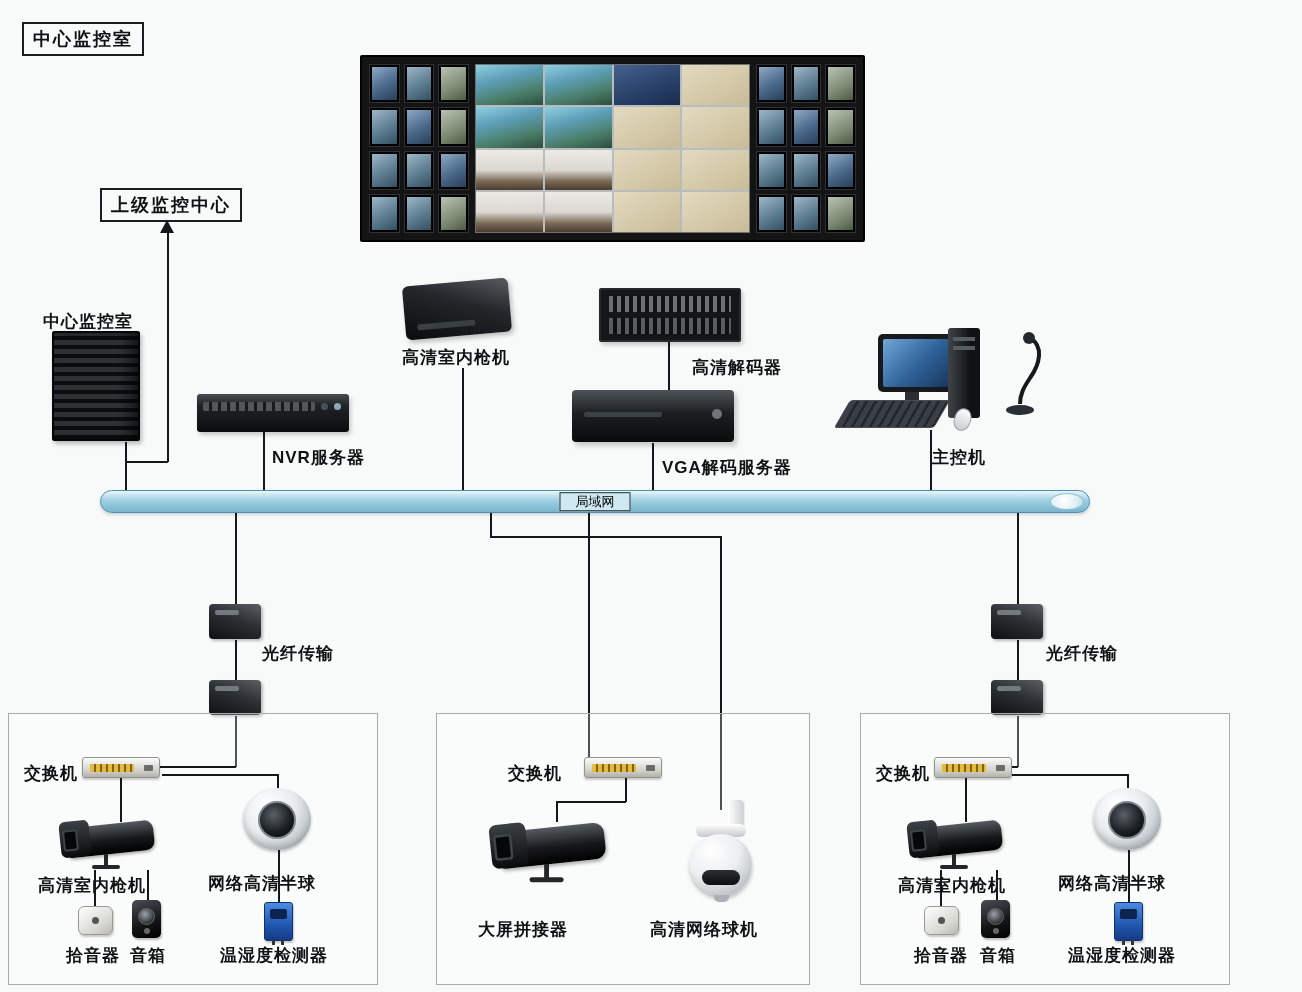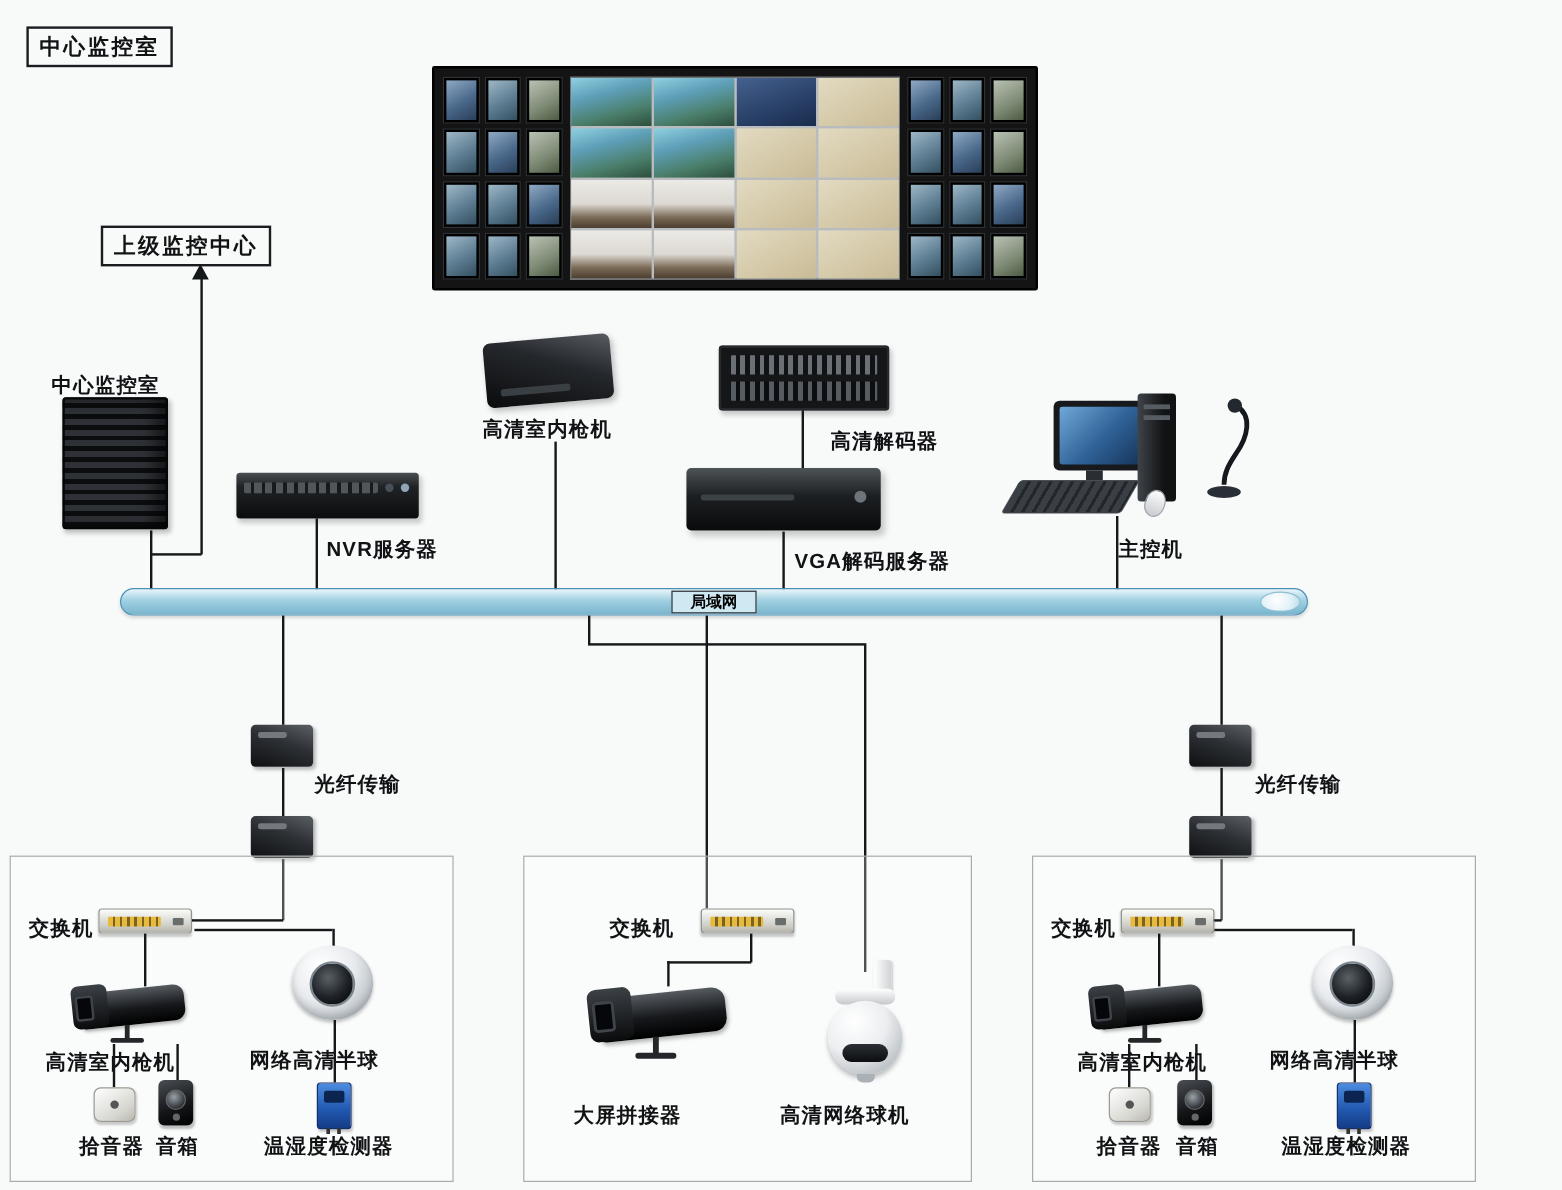--- a/index.html
+++ b/index.html
@@ -49,21 +49,21 @@
   .m-neck{position:absolute;width:14px;height:9px;background:#2a2e33}
   .m-base{position:absolute;width:44px;height:7px;background:#2a2e33;border-radius:3px}
   .tower{position:absolute;width:32px;height:90px;border-radius:3px;background:linear-gradient(90deg,#3f4449 0%,#101214 70%)}
   .tower::before{content:"";position:absolute;left:5px;top:9px;right:5px;height:4px;background:#565c62;box-shadow:0 9px 0 #565c62}
   .keyboard{position:absolute;width:98px;height:26px;background:#23262a;transform:skewX(-30deg);border-radius:3px;border:1px solid #4a4f55;background-image:repeating-linear-gradient(90deg,#3a3f45 0 6px,#23262a 6px 9px)}
   .mouse{position:absolute;width:15px;height:21px;border-radius:50%/45%;background:linear-gradient(#fdfdfd,#c9ccd0);transform:rotate(18deg);border:1px solid #9aa0a6}
 
   
   .bus{position:absolute;height:23px;border-radius:12px;background:linear-gradient(180deg,#eaf6fa 0%,#9fd0e2 45%,#7ab5cc 100%);border:1.5px solid #4a8fb5;box-shadow:0 2px 3px rgba(0,0,0,.15);box-sizing:border-box}
   .bus .cap{position:absolute;right:5px;top:2px;width:32px;height:15px;border-radius:50%;background:radial-gradient(circle at 40% 40%,#ffffff 0%,#dff0f6 60%,#b5d8e6 100%);border:1px solid #8fc0d4}
-  .bus .tag{position:absolute;left:50%;top:50%;transform:translate(-50%,-50%);background:#cfe9f3;border:1px solid #2a2f33;font-size:13px;line-height:1.2;padding:1px 15px;font-weight:700;white-space:nowrap}
+  .bus .tag{position:absolute;left:50%;top:50%;transform:translate(-50%,-50%);background:#cfe9f3;border:1px solid #2a2f33;font-size:13px;line-height:1.2;padding:1px 15px;font-weight:400;white-space:nowrap}
 
   
   .fiber{position:absolute;width:52px;height:35px;border-radius:4px;background:linear-gradient(200deg,#5b6065 0%,#2c2f33 45%,#0e1012 100%);box-shadow:2px 2px 3px rgba(0,0,0,.25)}
   .fiber::before{content:"";position:absolute;left:6px;top:6px;width:24px;height:5px;background:#73797e;border-radius:2px}
   .zone{position:absolute;border:1px solid #a5adad;background:rgba(255,255,255,.25);box-sizing:border-box}
   .sw{position:absolute;width:78px;height:21px;border-radius:3px;background:linear-gradient(180deg,#fbfbf9 0%,#cfcfc8 70%,#b2b2aa 100%);border:1px solid #8f948f;box-shadow:0 2px 2px rgba(0,0,0,.2);box-sizing:border-box}
   .sw::before{content:"";position:absolute;left:7px;top:6px;width:44px;height:8px;background:repeating-linear-gradient(90deg,#e7b93c 0 4px,#7a6420 4px 6px);border-radius:1px}
   .sw::after{content:"";position:absolute;right:6px;top:7px;width:9px;height:6px;background:#6a6e6a;border-radius:1px}
   .dome{position:absolute;width:68px;height:62px}
   .dome .cap{width:68px;height:62px;border-radius:50%;background:radial-gradient(circle at 35% 28%,#ffffff 0%,#e8ebee 45%,#b9c0c6 78%,#98a0a6 100%);box-shadow:0 2px 3px rgba(0,0,0,.25),inset 0 -4px 6px rgba(0,0,0,.15)}
@@ -89,21 +89,21 @@
   .sensor{position:absolute;width:27px;height:37px;border-radius:3px;background:linear-gradient(180deg,#4c8ce0 0%,#2157ae 60%,#143c86 100%);border:1px solid #12306e;box-shadow:1px 2px 2px rgba(0,0,0,.2)}
   .sensor::before{content:"";position:absolute;left:5px;top:6px;right:5px;height:10px;background:#0c2450;border-radius:2px}
   .sensor::after{content:"";position:absolute;left:7px;bottom:-5px;width:3px;height:5px;background:#333;box-shadow:9px 0 0 #333}
 </style>
 </head>
 <body>
 
 <div class="canvas">
 
   <div class="tag-box" style="left:22px;top:22px">中心监控室</div>
-  <div class="tag-box" style="left:84px;top:188px">上级监控中心</div>
+  <div class="tag-box" style="left:100px;top:188px">上级监控中心</div>
 
   <div class="video-wall" style="left:360px;top:55px;width:505px;height:187px">
     <div class="vw-side">
         <div class="mini">
           <div class="scr"></div>
         </div>
         <div class="mini">
           <div class="scr"></div>
         </div>
         <div class="mini">

